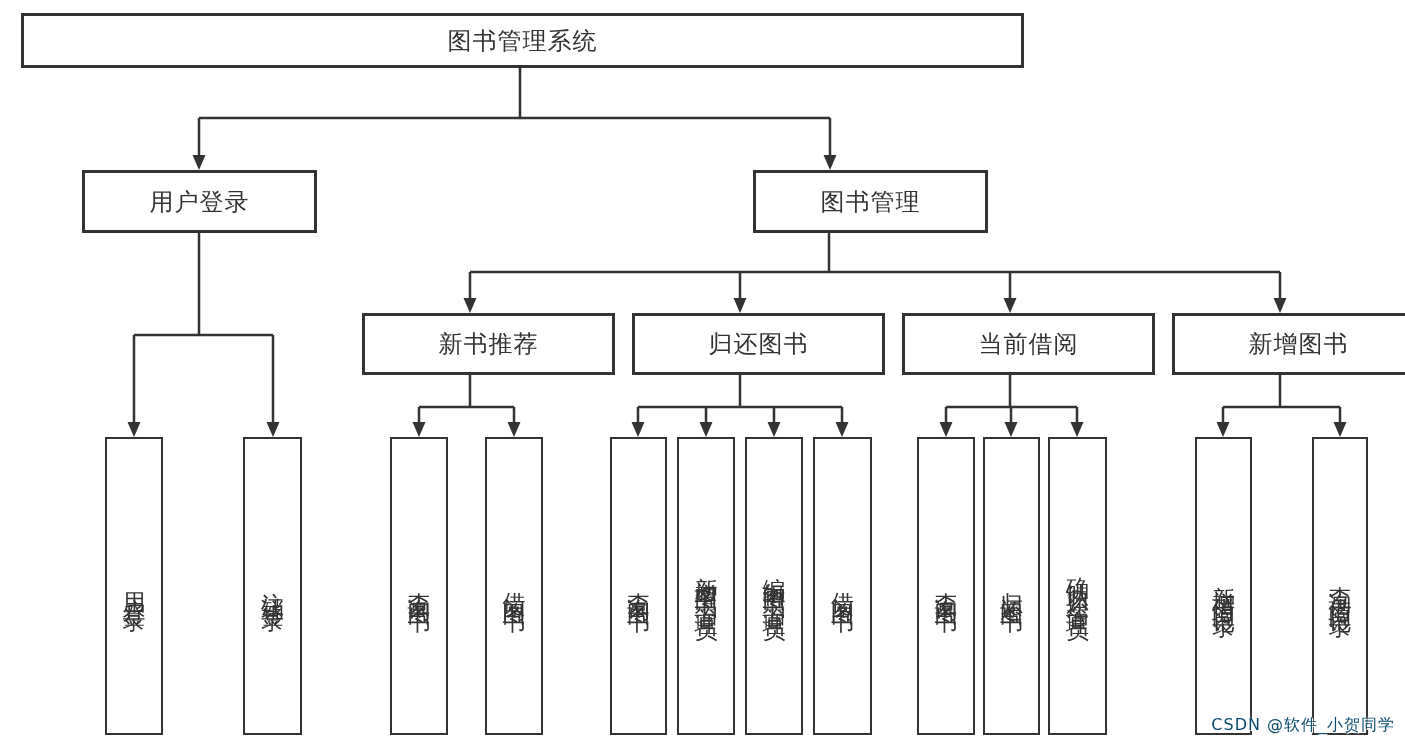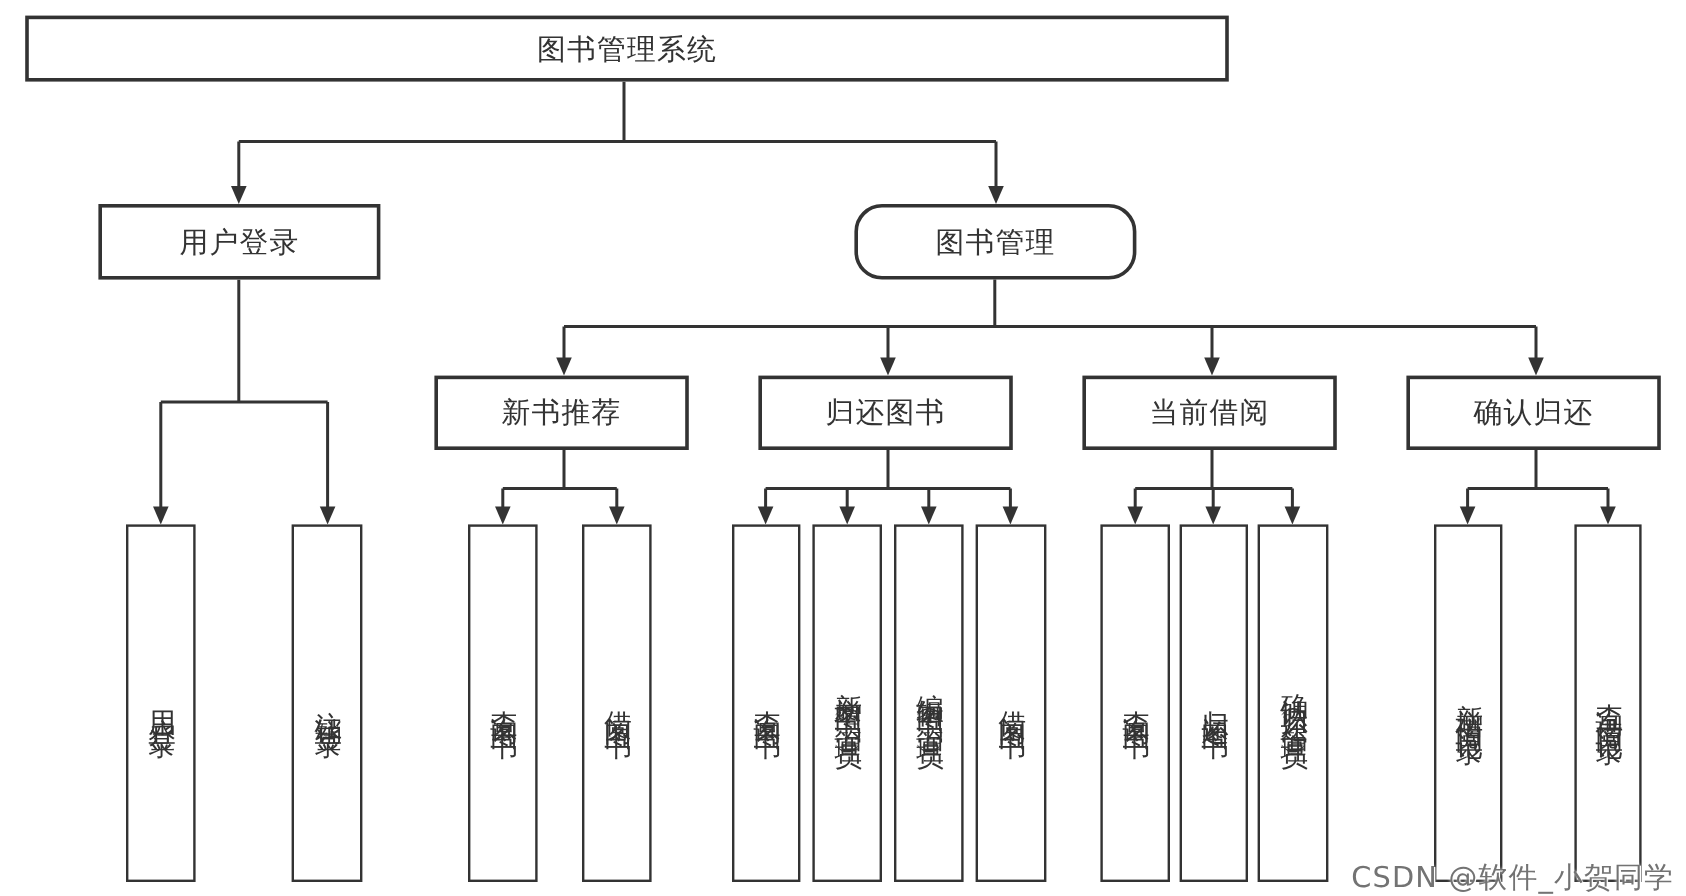--- a/index.html
+++ b/index.html
@@ -41,25 +41,25 @@
   .node .v-label {
     writing-mode: vertical-rl;
     text-orientation: mixed;
     font-size: 23px;
     letter-spacing: 6px;
     color: #333333;
     line-height: 1;
   }
   .root-node   { left: 21px;  top: 13px;  width: 1003px; height: 55px; border-width: 3px; }
   .lvl2-node   { height: 63px; top: 170px; width: 235px; border-width: 3px; }
-  .lvl3-node   { height: 62px; top: 313px; width: 212px; border-width: 3px; }
+  .lvl3-node   { height: 62px; top: 313px; width: 253px; border-width: 3px; }
   .leaf-node   { top: 437px; height: 298px; }
 
   #n-user-login      { left: 82px;  }
-  #n-book-mgmt       { left: 712px; border-radius: 23px; }
+  #n-book-mgmt       { left: 753px; }
   #n-new-book-rec    { left: 362px;  }
   #n-book-borrowing  { left: 632px;  }
   #n-current-borrow  { left: 902px; font-family: Liberation Serif, serif;  }
   #n-borrow-records  { left: 1172px; }
 
   #lf-1  { left: 105px;  width: 58px; }
   #lf-2  { left: 243px;  width: 59px; }
   #lf-3  { left: 390px;  width: 58px; }
   #lf-4  { left: 485px;  width: 58px; }
   #lf-5  { left: 610px;  width: 57px; }
@@ -69,22 +69,22 @@
   #lf-9  { left: 917px;  width: 58px; }
   #lf-10 { left: 983px;  width: 57px; }
   #lf-11 { left: 1048px; width: 59px; }
   #lf-12 { left: 1195px; width: 57px; }
   #lf-13 { left: 1312px; width: 56px; }
 
   .watermark {
     position: absolute;
     right: 10px;
     top: 715px;
-    font-size: 24px;
-    color: #737373;
+    font-size: 16px;
+    color: #0c4a6e;
     text-shadow: 0 0 3px #ffffff, 1px 1px 0 #ffffff;
     letter-spacing: 1px;
     z-index: 5;
     white-space: nowrap;
   }
 </style>
 </head>
 <body>
 
 <svg id="connector-layer" viewBox="0 0 1405 747" xmlns="http://www.w3.org/2000/svg">
@@ -141,21 +141,21 @@
 <div class="node lvl3-node" id="n-new-book-rec">
   <span class="h-label">新书推荐</span>
 </div>
 <div class="node lvl3-node" id="n-book-borrowing">
   <span class="h-label">归还图书</span>
 </div>
 <div class="node lvl3-node" id="n-current-borrow">
   <span class="h-label">当前借阅</span>
 </div>
 <div class="node lvl3-node" id="n-borrow-records">
-  <span class="h-label">确认归还</span>
+  <span class="h-label">新增图书</span>
 </div>
 
 <div class="node leaf-node" id="lf-1">
   <span class="v-label">用户登录</span>
 </div>
 <div class="node leaf-node" id="lf-2">
   <span class="v-label">注销登录</span>
 </div>
 <div class="node leaf-node" id="lf-3">
   <span class="v-label">查询图书</span>

